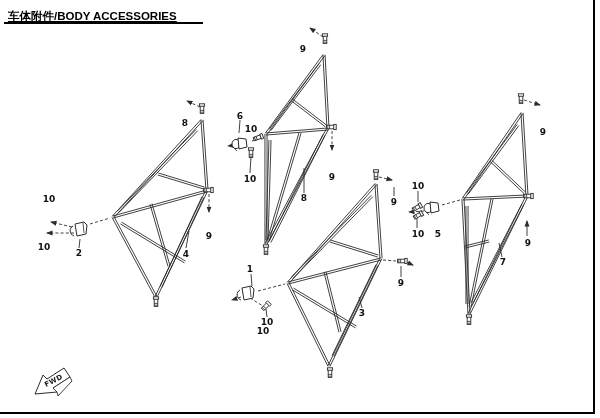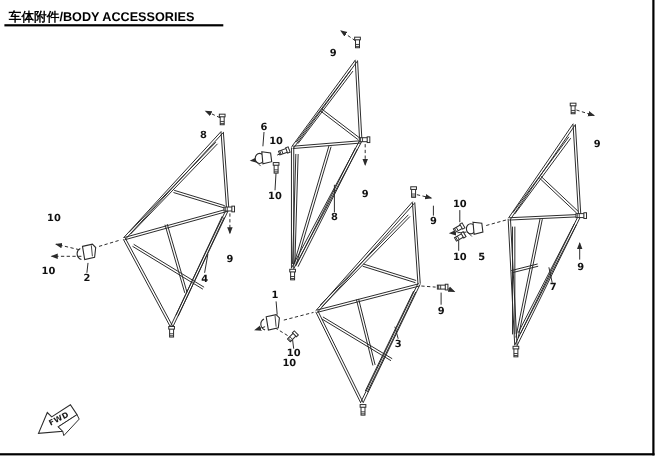--- a/index.html
+++ b/index.html
@@ -1,21 +1,21 @@
 <!DOCTYPE html>
 <html><head>
 <meta charset="utf-8">
 <style>
   html,body{margin:0;padding:0;}
   body{
     width:600px;height:418px;background:#ffffff;position:relative;overflow:hidden;
     font-family:"Liberation Sans", sans-serif;
   }
   .header{position:absolute;top:6px;left:8px;z-index:5;}
-  .title{font-size:11.5px;font-weight:bold;color:#000;white-space:nowrap;}
+  .title{font-size:11.5px;font-weight:bold;color:#000;white-space:nowrap;text-decoration:underline;}
   .title-underline{position:absolute;left:-4px;top:16px;width:199px;height:2px;background:#000;}
   #diagram{position:absolute;left:0;top:0;}
   .border-right{position:absolute;left:593px;top:0;width:2px;height:414px;background:#000;}
   .border-bottom{position:absolute;left:0;top:412px;width:595px;height:2px;background:#000;}
   text{font-family:"DejaVu Sans", sans-serif;}
 </style>
 </head>
 <body>
 
 <div class="page">

